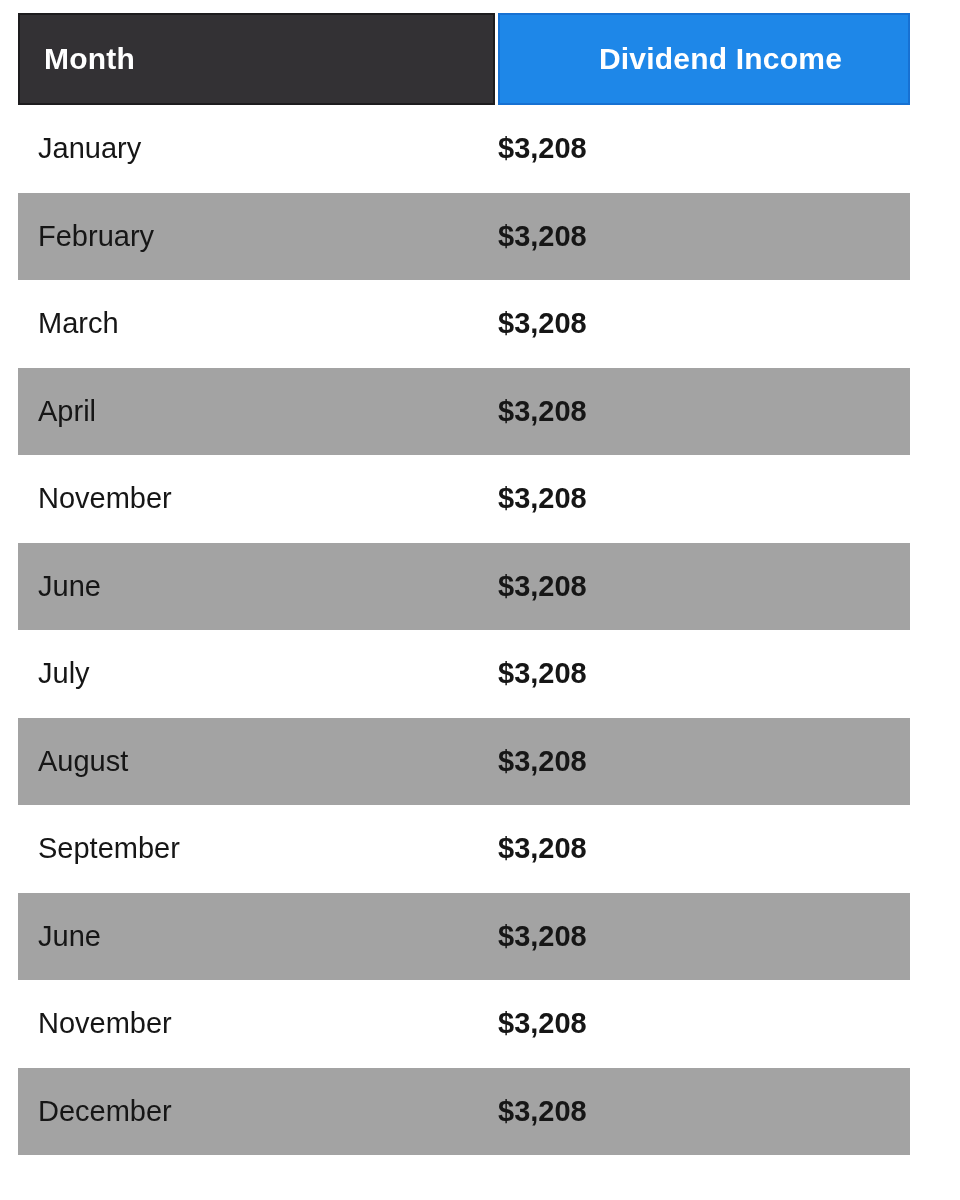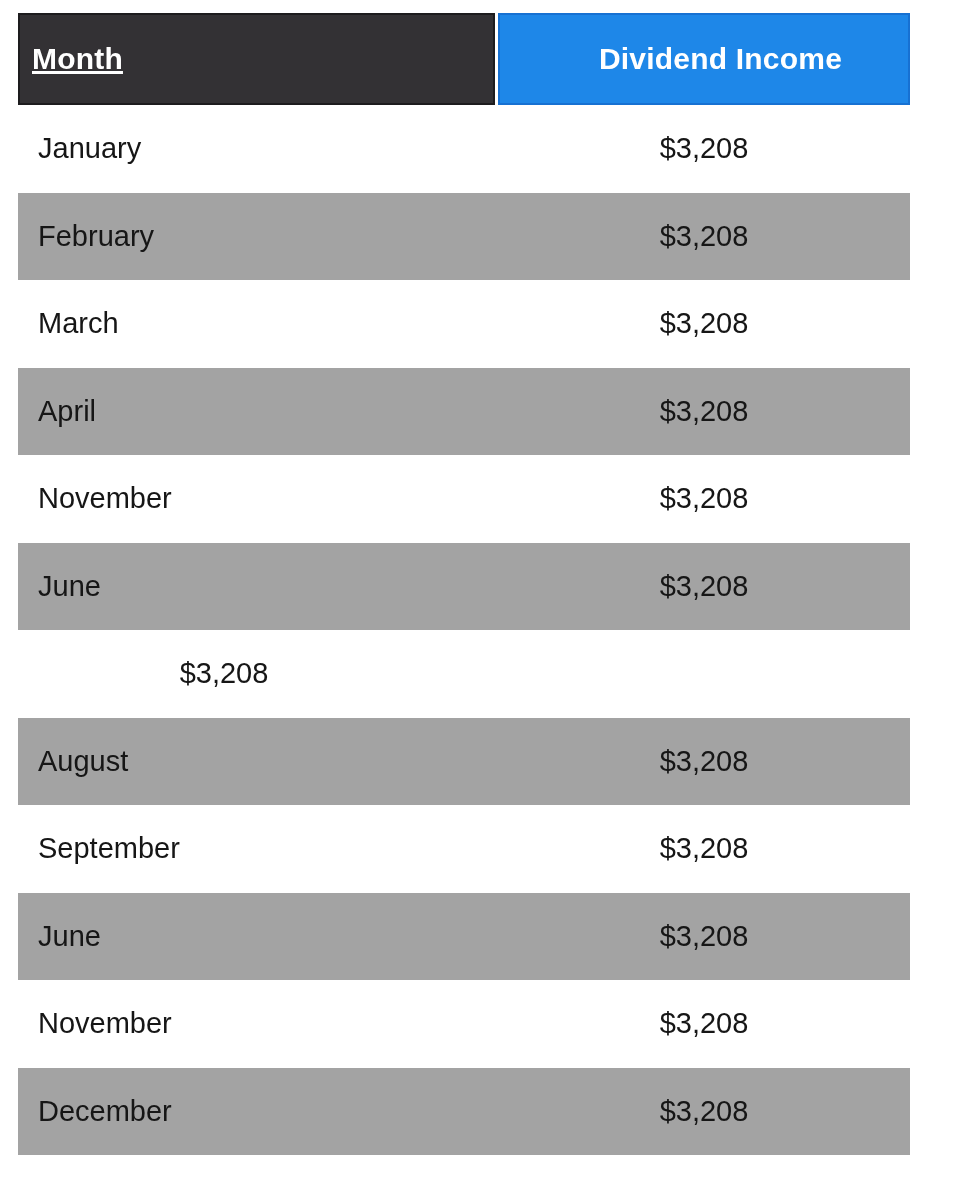--- a/index.html
+++ b/index.html
@@ -32,22 +32,21 @@
     color: #ffffff;
     font-weight: bold;
     font-size: 30px;
     letter-spacing: 0.2px;
     padding-left: 33px;
   }
   .th-month {
     width: 477px;
     background: #333134;
     border: 2px solid #1d1c1e;
-    padding-left: 12px;
-    text-decoration: underline;
+    padding-left: 24px;
   }
   .th-gap {
     width: 3px;
     background: #ffffff;
   }
   .th-income {
     flex: 1;
     background: #1e87e8;
     border: 2px solid #1771d2;
     justify-content: center;
@@ -66,22 +65,22 @@
   .cell {
     box-sizing: border-box;
   }
   .cell.month {
     width: 480px;
     padding-left: 20px;
     font-weight: normal;
   }
   .cell.value {
     width: 412px;
-    text-align: center;
-    font-weight: normal;
+    text-align: left;
+    font-weight: bold;
   }
 </style>
 </head>
 <body>
 
 <div class="page">
   <div class="table">
     <div class="thead">
       <div class="th th-month">Month</div>
       <div class="th-gap"></div>
@@ -112,20 +111,21 @@
     <div class="cell month">November</div>
     <div class="cell value">$3,208</div>
   </div>
 
   <div class="row alt">
     <div class="cell month">June</div>
     <div class="cell value">$3,208</div>
   </div>
 
   <div class="row">
+    <div class="cell month">July</div>
     <div class="cell value">$3,208</div>
   </div>
 
   <div class="row alt">
     <div class="cell month">August</div>
     <div class="cell value">$3,208</div>
   </div>
 
   <div class="row">
     <div class="cell month">September</div>

